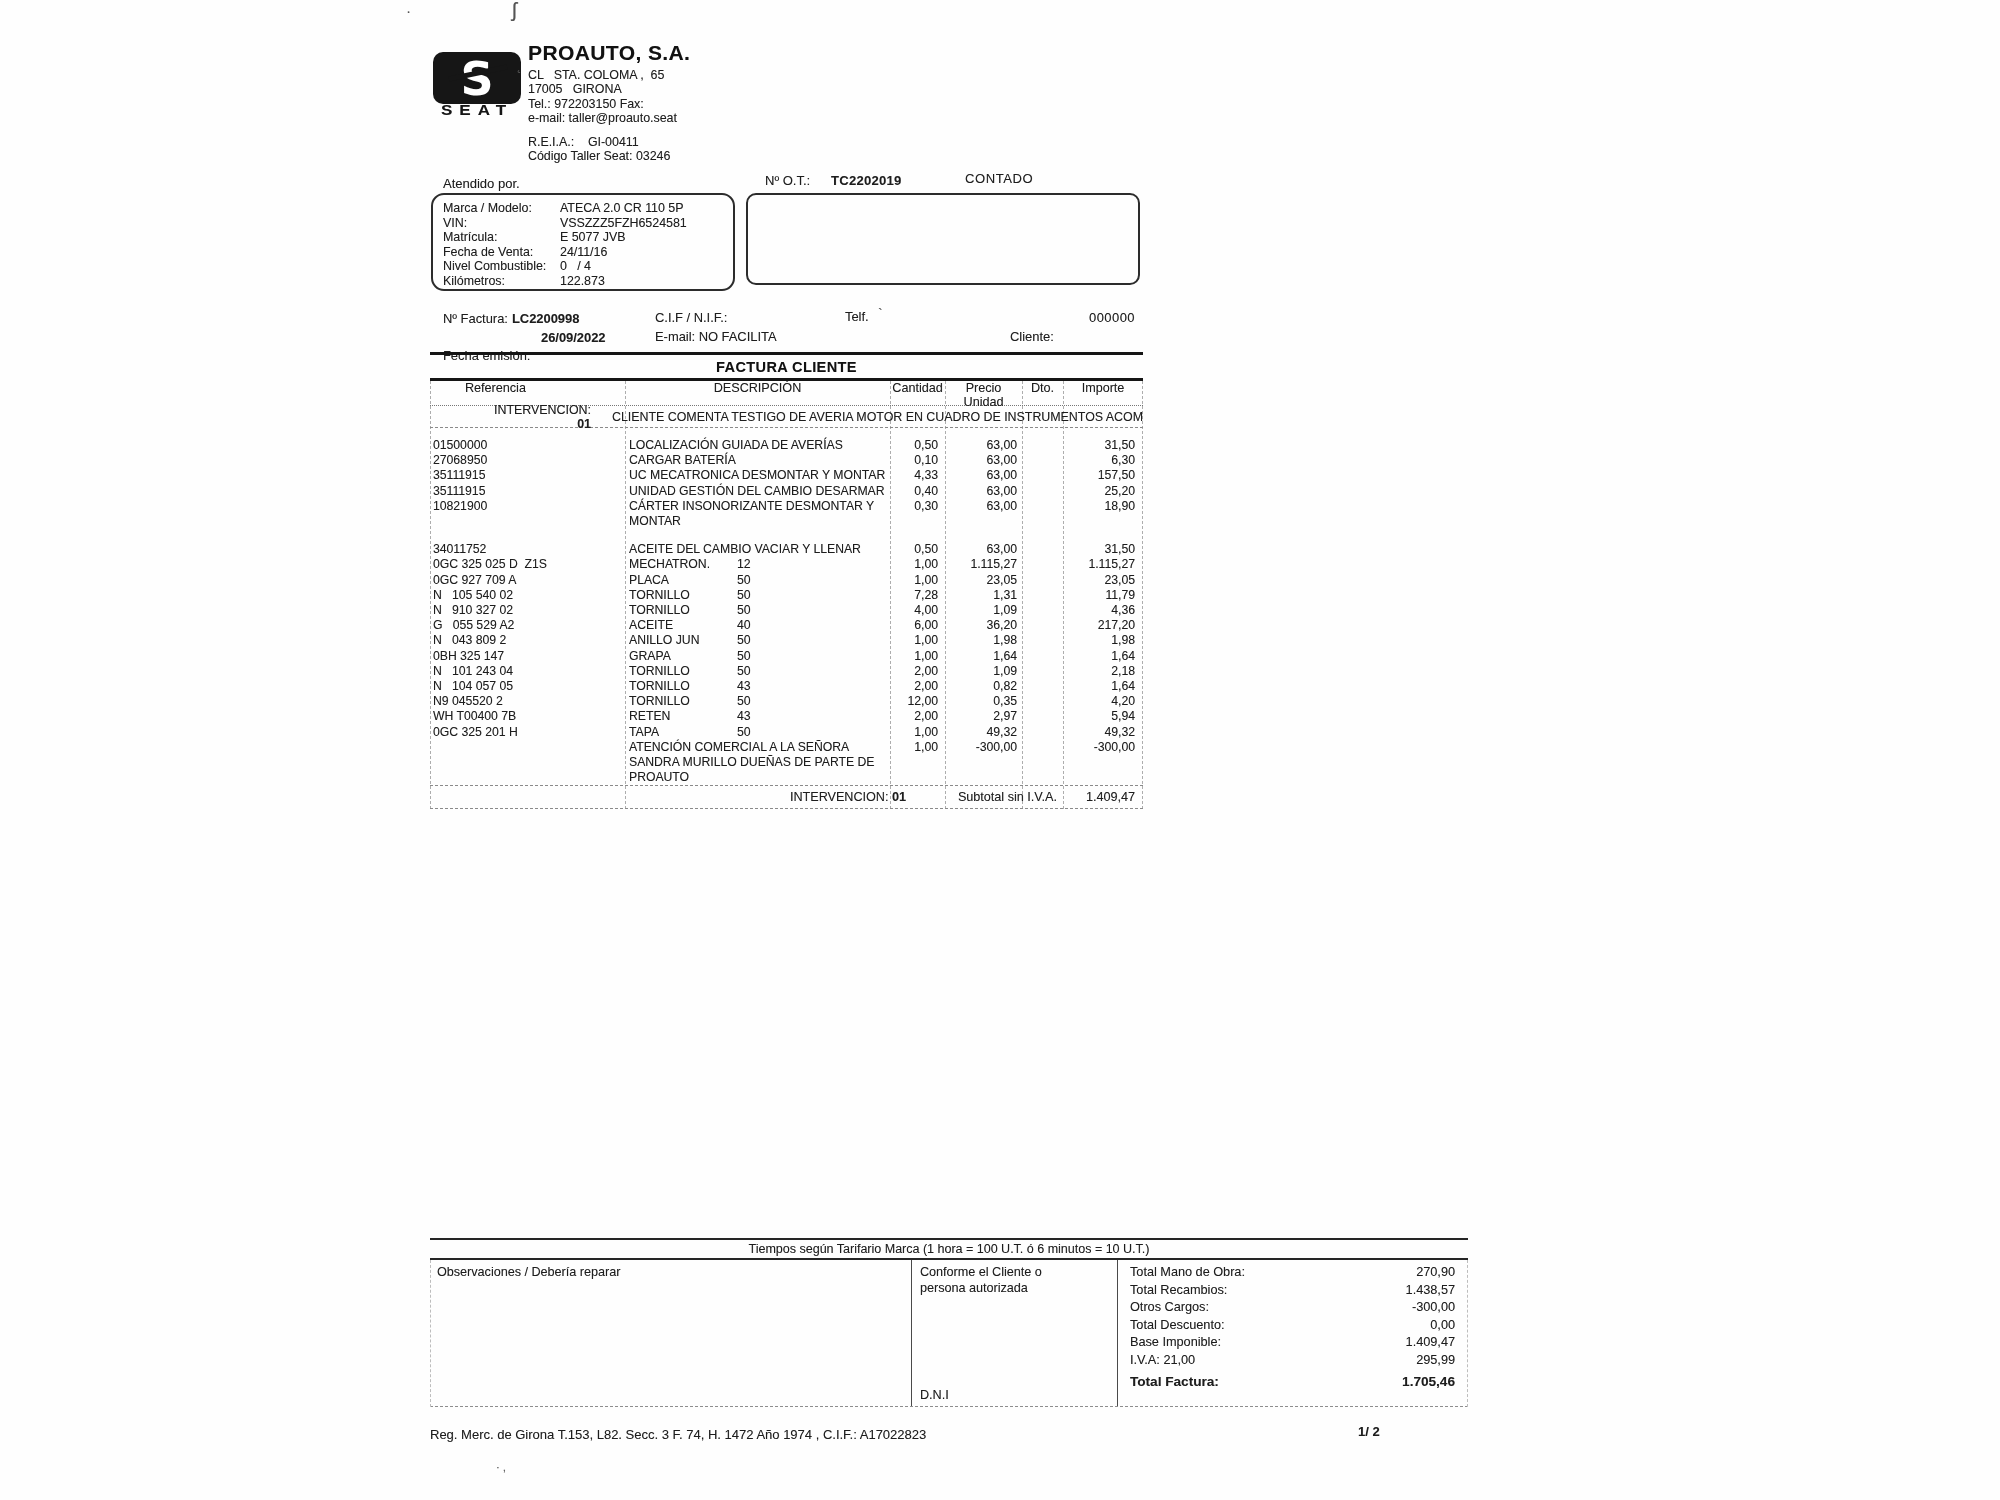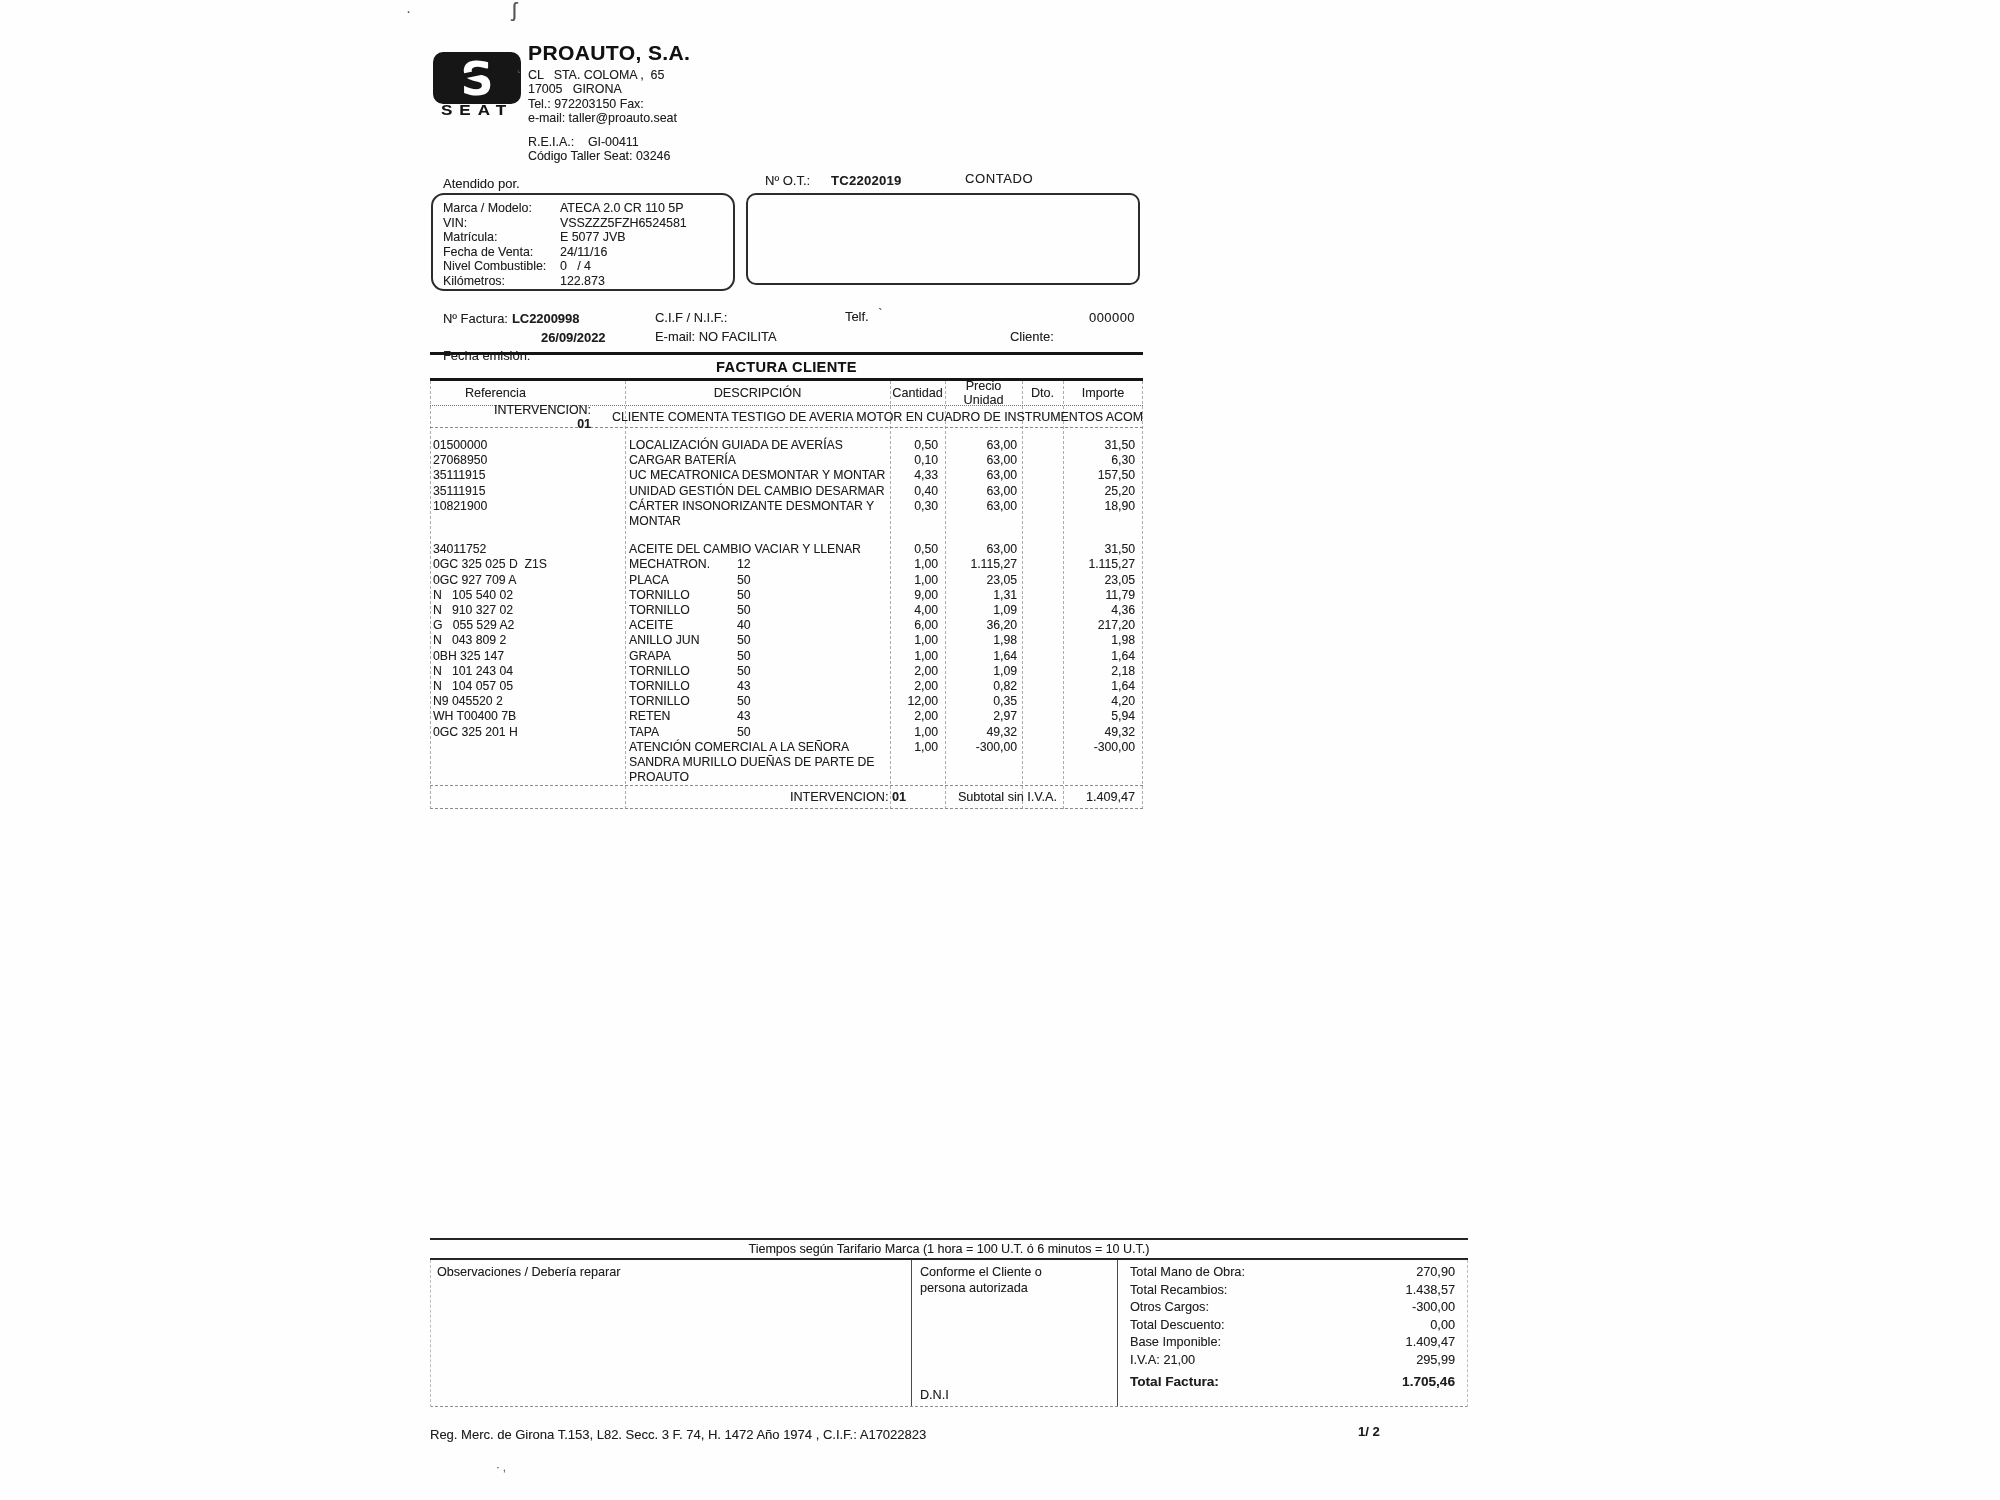--- a/index.html
+++ b/index.html
@@ -45,21 +45,21 @@
   .em{left:655px;top:329px;}
   .cl-lab{left:1010px;top:329px;}
   .cl-val{left:1089px;top:310px;letter-spacing:0.5px;}
 
   
   .tablewrap{left:430px;top:352px;width:713px;}
   .rule{height:0;border-top:3px solid #151515;}
   .doc-title{text-align:center;font-size:14.5px;font-weight:bold;letter-spacing:0.4px;padding:4px 0 3px 0;color:#111;}
   .tgrid{position:relative;}
   .vline{position:absolute;top:0;bottom:0;width:0;border-left:1px dashed #adadad;z-index:0;}
-  .thead{display:flex;height:24px;align-items:center;font-size:12.6px;border-bottom:1px dotted #767676;position:relative;z-index:1;}
+  .thead{display:flex;height:24px;align-items:flex-start;font-size:12.6px;border-bottom:1px dotted #767676;position:relative;z-index:1;}
   .cell{box-sizing:border-box;}
   .c-ref{width:195px;padding-left:3px;white-space:pre;}
   .c-desc{width:265px;position:relative;padding-left:4px;}
   .c-qty{width:55px;text-align:right;padding-right:7px;}
   .c-unit{width:77px;text-align:right;padding-right:5px;}
   .c-dto{width:41px;}
   .c-imp{width:80px;text-align:right;padding-right:8px;}
   .thead .c-ref{padding-left:35px;}
   .thead .c-desc,.thead .c-qty,.thead .c-unit,.thead .c-dto,.thead .c-imp{text-align:center;padding:0;}
   .irow{display:flex;height:21px;align-items:center;font-size:12.4px;border-bottom:1px dashed #8a8a8a;position:relative;z-index:1;}
@@ -295,21 +295,21 @@
     <div class="cell c-dto"></div>
     <div class="cell c-imp">23,05</div>
   </div>
 
   <div class="trow">
     <div class="cell c-ref">N   105 540 02</div>
     <div class="cell c-desc">
       <span class="d-name">TORNILLO</span>
       <span class="d-num">50</span>
     </div>
-    <div class="cell c-qty">9,00</div>
+    <div class="cell c-qty">7,28</div>
     <div class="cell c-unit">1,31</div>
     <div class="cell c-dto"></div>
     <div class="cell c-imp">11,79</div>
   </div>
 
   <div class="trow">
     <div class="cell c-ref">N   910 327 02</div>
     <div class="cell c-desc">
       <span class="d-name">TORNILLO</span>
       <span class="d-num">50</span>

